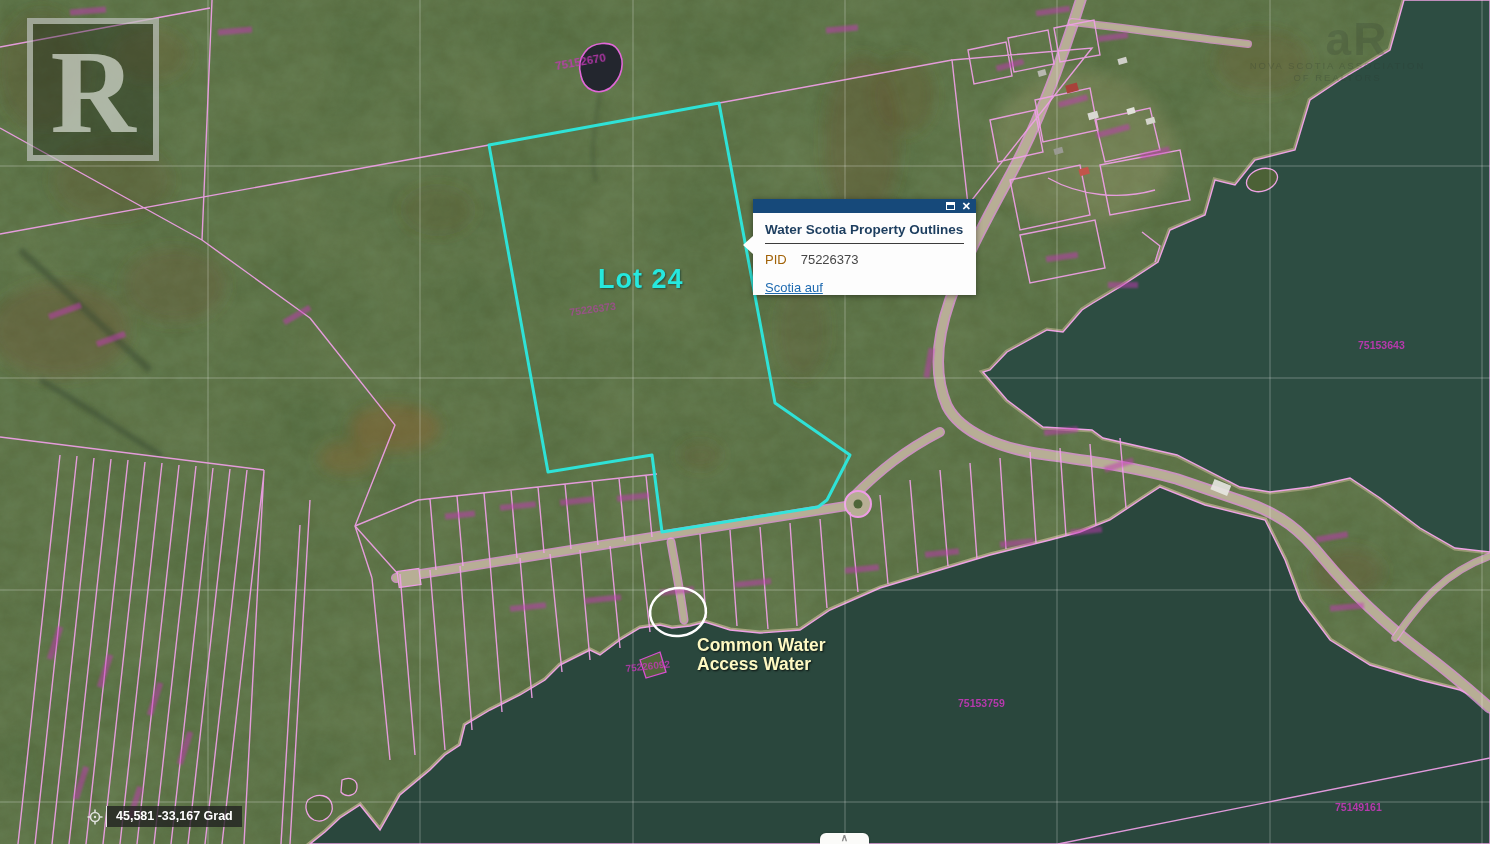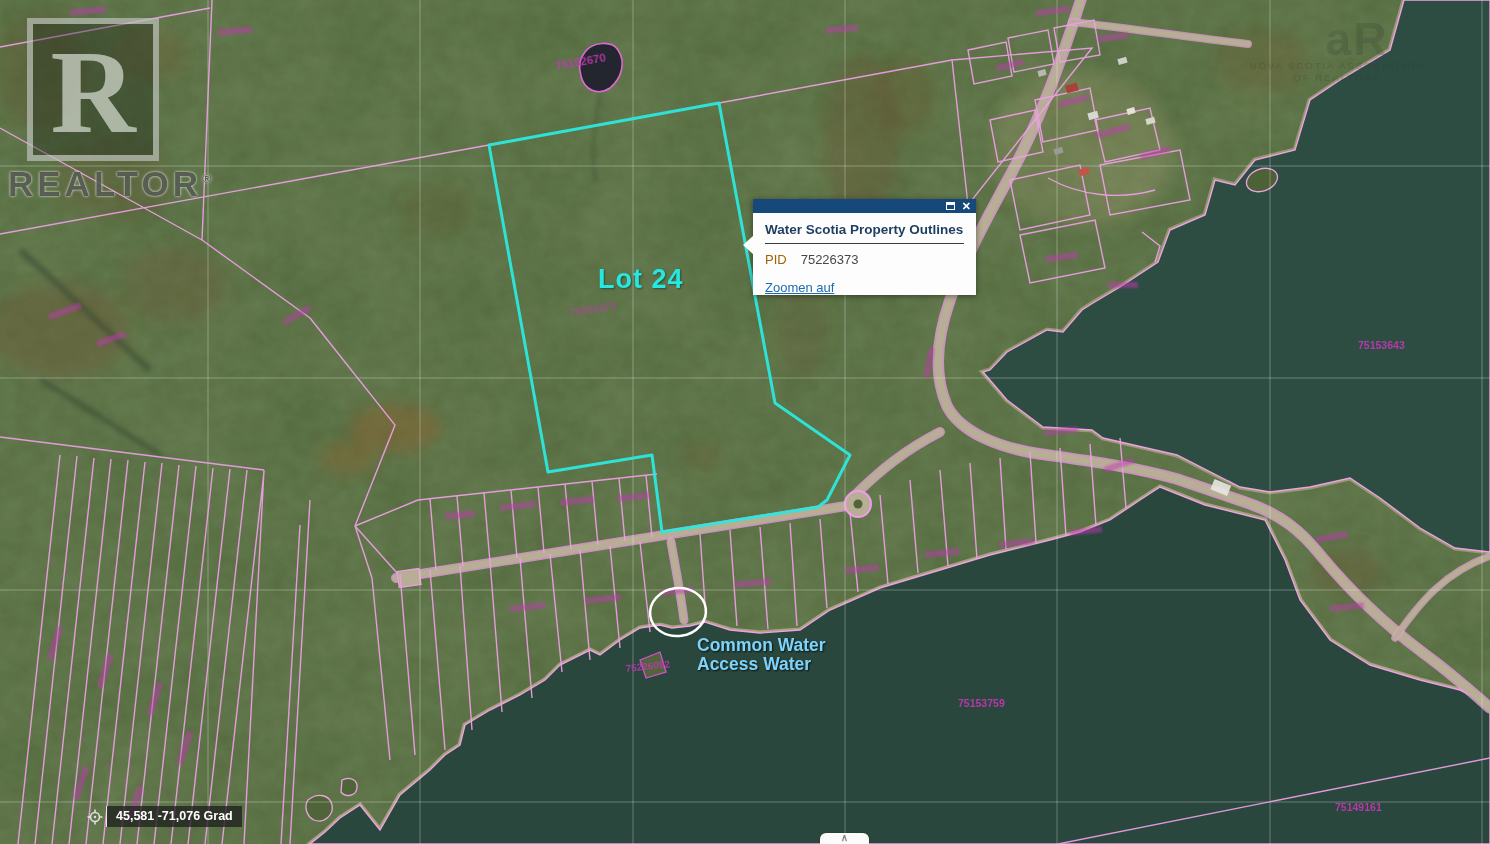--- a/index.html
+++ b/index.html
@@ -7,21 +7,21 @@
   #stage{position:relative;width:1490px;height:844px;overflow:hidden;
          font-family:"Liberation Sans",sans-serif;background:#52673b;}
   #mapsvg{position:absolute;left:0;top:0;width:1490px;height:844px;display:block;}
 
   
   .maplabel{position:absolute;font-weight:bold;white-space:pre;}
   .lot-label{left:598px;top:264px;font-size:27px;color:#26e8de;
              text-shadow:1px 1px 2px rgba(0,45,45,.55);letter-spacing:1px;}
   .area-label{left:590px;top:360px;font-size:25px;color:#26e8de;
               text-shadow:1px 1px 2px rgba(0,45,45,.55);}
-  .water-label{left:697px;top:636px;font-size:17.5px;color:#7dd3fc;line-height:19px;
+  .water-label{left:697px;top:636px;font-size:17.5px;color:#fef9c3;line-height:19px;
                text-shadow:1px 1px 2px rgba(0,0,0,.75);}
 
   
   .realtor{position:absolute;left:8px;top:18px;width:180px;opacity:.93;pointer-events:none;}
   .realtor-frame{margin-left:19px;width:132px;height:143px;
                  border:6px solid rgba(228,230,224,.62);
                  background:rgba(26,34,24,.38);
                  display:flex;align-items:center;justify-content:center;}
   .realtor-letter{font-family:"Liberation Serif",serif;font-weight:bold;font-size:118px;
                   line-height:100px;color:rgba(225,229,221,.72);padding-top:6px;}
@@ -269,21 +269,20 @@
       <text x="958" y="707" font-size="10.5" opacity=".9">75153759</text>
       <text x="1335" y="811" font-size="10.5" opacity=".9">75149161</text>
       <text x="626" y="672" font-size="10" opacity=".8" transform="rotate(-6 626 672)">75226092</text>
     </g>
   </svg>
 
   <div class="realtor">
     <div class="realtor-frame">
       <span class="realtor-letter">R</span>
     </div>
-    <div class="realtor-word"><span>REALTOR</span><span class="realtor-reg">®</span></div>
   </div>
 
   <div class="nsar">
     <div class="nsar-big">aR</div>
     <div class="nsar-sub">NOVA SCOTIA ASSOCIATION</div>
     <div class="nsar-sub">OF REALTORS</div>
   </div>
 
   <div class="maplabel lot-label">Lot 24</div>
   <div class="maplabel water-label"><span>Common Water</span><br><span>Access Water</span></div>
@@ -293,30 +292,30 @@
     <div class="popup-header">
       <div class="max-icon"></div>
       <div class="close-icon">✕</div>
     </div>
     <div class="popup-body">
       <div class="popup-title">Water Scotia Property Outlines</div>
       <hr class="popup-divider">
       <div class="pid-row">
         <span class="pid-key">PID</span><span class="pid-val">75226373</span>
       </div>
-      <a class="zoom-link">Zoomen auf</a>
+      <a class="zoom-link">Scotia auf</a>
     </div>
   </div>
 
   <div class="coord-wrap">
     <svg class="locate-icon" viewBox="0 0 16 16">
       <circle cx="8" cy="8" r="4.5" fill="none" stroke="#ececec" stroke-width="1.6"></circle>
       <circle cx="8" cy="8" r="1.2" fill="#ececec"></circle>
       <path d="M8,0.5 V3 M8,13 V15.5 M0.5,8 H3 M13,8 H15.5" stroke="#ececec" stroke-width="1.6"></path>
     </svg>
-    <div class="coord-box">45,581 -71,076 Grad</div>
+    <div class="coord-box">45,581 -33,167 Grad</div>
   </div>
 
   <div class="bottom-tab">
     <span>∧</span>
   </div>
 
 </div>
 
 </body></html>

